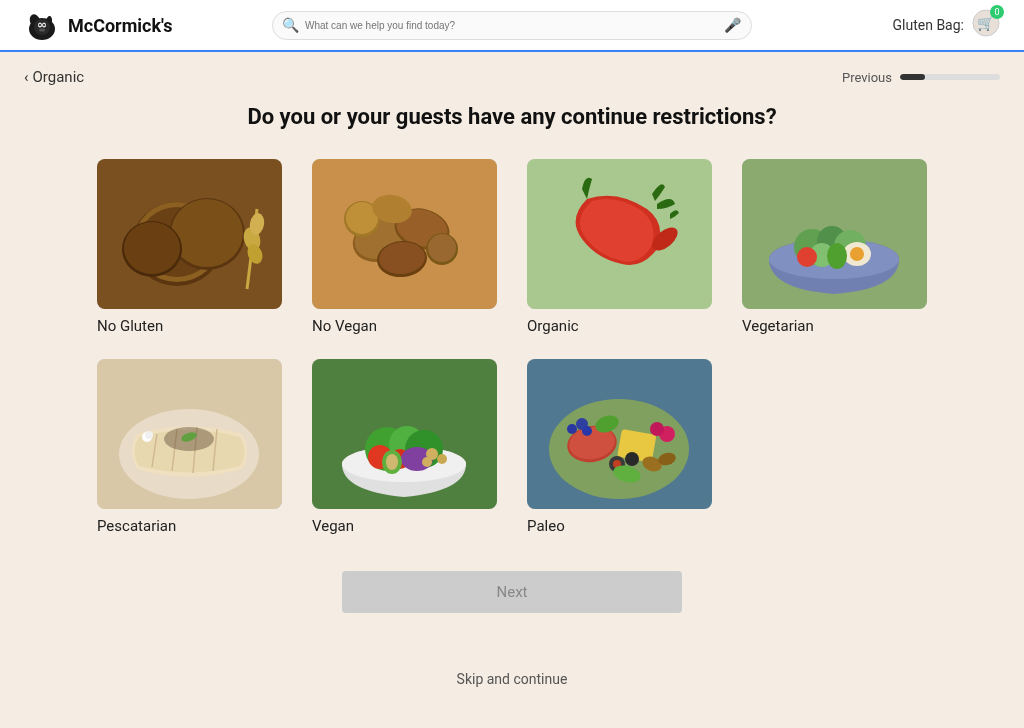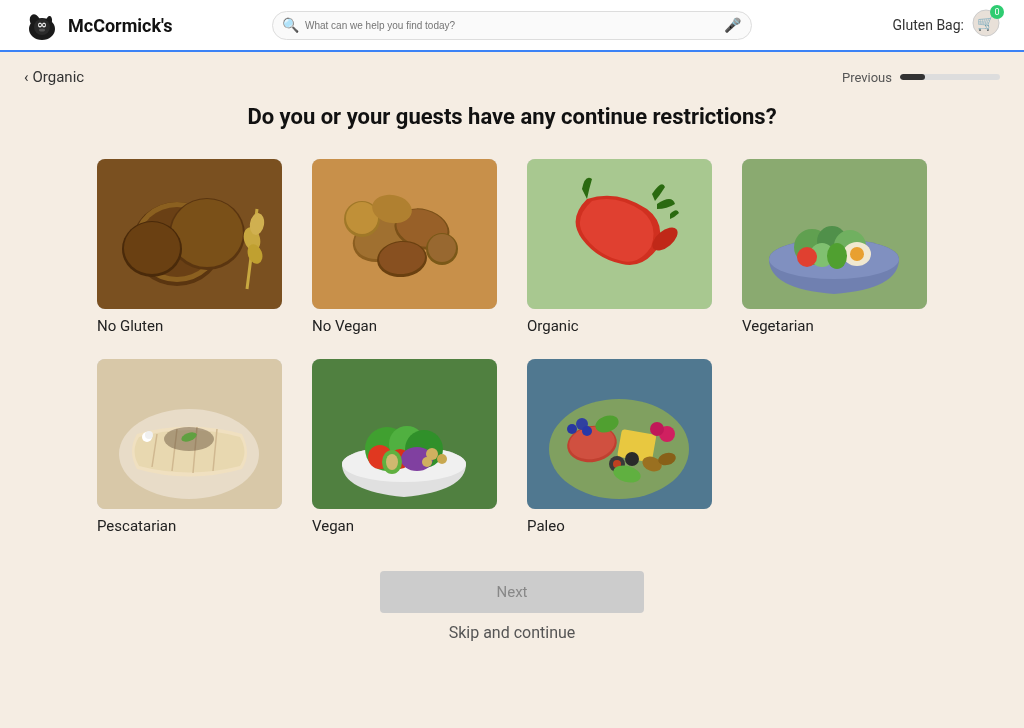--- a/index.html
+++ b/index.html
@@ -177,37 +177,38 @@
     }
 
     
     .bottom-actions {
       display: flex;
       flex-direction: column;
       align-items: center;
       gap: 10px;
     }
     .next-btn {
-      width: 264px;
+      width: 340px;
       padding: 12px;
       background: #ccc;
       color: #888;
       border: none;
       border-radius: 4px;
       font-size: 15px;
       cursor: pointer;
       font-family: inherit;
     }
     .skip-btn {
       background: none;
       border: none;
-      font-size: 16px;
+      font-size: 14px;
       color: #555;
       cursor: pointer;
       font-family: inherit;
+      margin-top: 48px;
     }
 
     
     .food-visual {
       width: 100%;
       height: 100%;
       display: flex;
       align-items: center;
       justify-content: center;
     }

